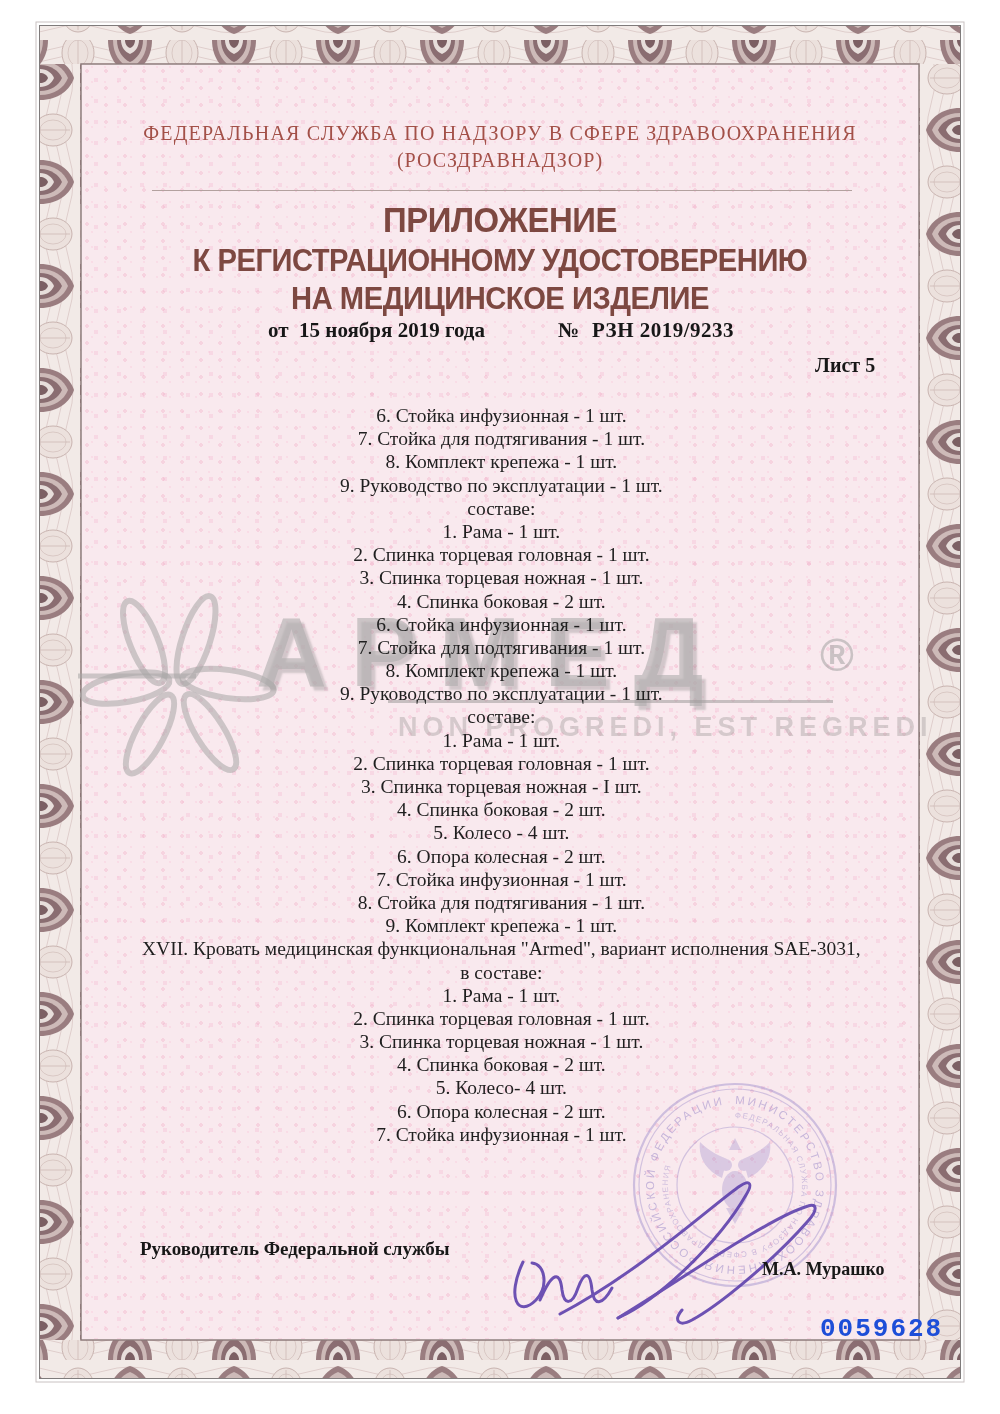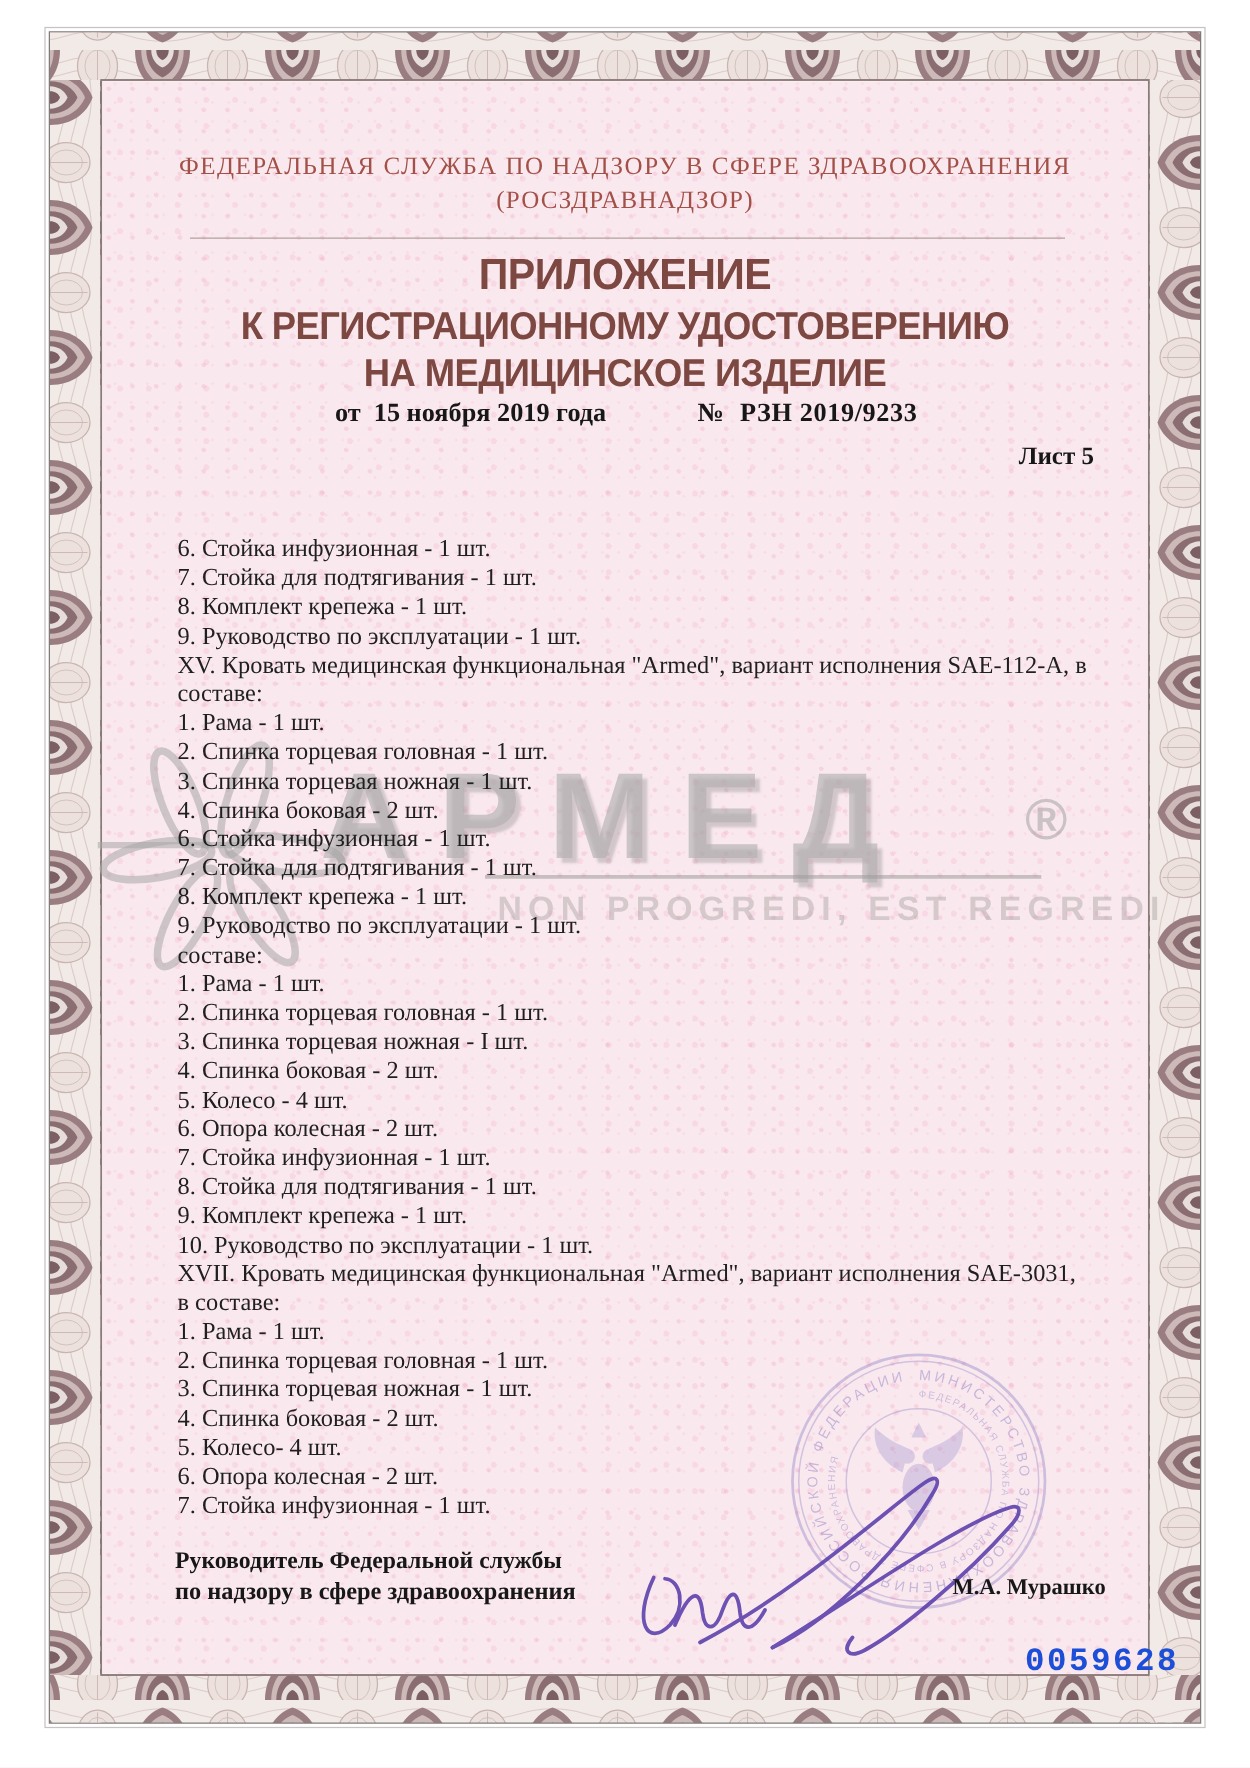--- a/index.html
+++ b/index.html
@@ -53,22 +53,22 @@
   .meta .date{position:absolute;left:268px;font-size:21px;white-space:pre;}
   .meta .numsign{position:absolute;left:558px;font-size:21px;}
   .meta .numval{position:absolute;left:592px;font-size:21px;letter-spacing:.5px;}
   .sheet{
     position:absolute;left:815px;top:354px;z-index:4;
     font-size:20px;font-weight:700;color:#171717;
   }
 
   
   .body-lines{
-    position:absolute;left:142px;top:428px;z-index:4;
-    font-size:19.5px;line-height:23.2px;color:#1f1f1f;
+    position:absolute;left:142px;top:404px;z-index:4;
+    font-size:19.5px;line-height:23.2px;color:#1f1f1f;text-align:center;
   }
   .body-lines .bline{white-space:nowrap;height:23.2px;}
 
   
   .wm-flower{position:absolute;left:78px;top:592px;z-index:3;}
   .wm-brand{
     position:absolute;left:256px;top:596px;z-index:3;
     font-family:"Liberation Sans", sans-serif;font-weight:700;
     font-size:98px;letter-spacing:24px;color:rgba(176,174,174,.62);
     text-shadow:4px 4px 2px rgba(120,118,118,.30);
@@ -188,41 +188,39 @@
   <div class="wm-brand">АРМЕД</div>
   <div class="wm-reg">®</div>
   <div class="wm-underline"></div>
   <div class="wm-slogan">NON PROGREDI, EST REGREDI</div>
 
   <div class="body-lines">
       <div class="bline">6. Стойка инфузионная - 1 шт.</div>
       <div class="bline">7. Стойка для подтягивания - 1 шт.</div>
       <div class="bline">8. Комплект крепежа - 1 шт.</div>
       <div class="bline">9. Руководство по эксплуатации - 1 шт.</div>
-      <div class="bline">XV. Кровать медицинская функциональная "Armed", вариант исполнения SAE-112-А, в</div>
       <div class="bline">составе:</div>
       <div class="bline">1. Рама - 1 шт.</div>
       <div class="bline">2. Спинка торцевая головная - 1 шт.</div>
       <div class="bline">3. Спинка торцевая ножная - 1 шт.</div>
       <div class="bline">4. Спинка боковая - 2 шт.</div>
       <div class="bline">6. Стойка инфузионная - 1 шт.</div>
       <div class="bline">7. Стойка для подтягивания - 1 шт.</div>
       <div class="bline">8. Комплект крепежа - 1 шт.</div>
       <div class="bline">9. Руководство по эксплуатации - 1 шт.</div>
       <div class="bline">составе:</div>
       <div class="bline">1. Рама - 1 шт.</div>
       <div class="bline">2. Спинка торцевая головная - 1 шт.</div>
       <div class="bline">3. Спинка торцевая ножная - I шт.</div>
       <div class="bline">4. Спинка боковая - 2 шт.</div>
       <div class="bline">5. Колесо - 4 шт.</div>
       <div class="bline">6. Опора колесная - 2 шт.</div>
       <div class="bline">7. Стойка инфузионная - 1 шт.</div>
       <div class="bline">8. Стойка для подтягивания - 1 шт.</div>
       <div class="bline">9. Комплект крепежа - 1 шт.</div>
-      <div class="bline">10. Руководство по эксплуатации - 1 шт.</div>
       <div class="bline">XVII. Кровать медицинская функциональная "Armed", вариант исполнения SAE-3031,</div>
       <div class="bline">в составе:</div>
       <div class="bline">1. Рама - 1 шт.</div>
       <div class="bline">2. Спинка торцевая головная - 1 шт.</div>
       <div class="bline">3. Спинка торцевая ножная - 1 шт.</div>
       <div class="bline">4. Спинка боковая - 2 шт.</div>
       <div class="bline">5. Колесо- 4 шт.</div>
       <div class="bline">6. Опора колесная - 2 шт.</div>
       <div class="bline">7. Стойка инфузионная - 1 шт.</div>
     </div>
@@ -255,17 +253,16 @@
   <svg class="sig-svg" width="360" height="245" viewBox="480 1090 360 245">
     <g fill="none" stroke="#5a3dab" stroke-width="3" stroke-linecap="round" opacity=".88">
       <path d="M523,1262 C506,1298 518,1318 536,1300 C549,1286 545,1264 532,1263"></path>
       <path d="M540,1300 C552,1272 560,1270 562,1290 C564,1305 572,1306 578,1288 C584,1272 590,1270 592,1290 C594,1306 602,1306 612,1288"></path>
       <path d="M560,1314 C640,1272 716,1202 740,1186 C750,1179 753,1184 746,1195 C720,1240 662,1298 618,1318"></path>
       <path d="M618,1318 C678,1282 768,1218 808,1206 C817,1203 818,1210 808,1221 C772,1262 718,1306 692,1320 C679,1327 673,1321 682,1310"></path>
     </g>
   </svg>
 
   <div class="f1">Руководитель Федеральной службы</div>
-  <div class="f2">по надзору в сфере здравоохранения</div>
   <div class="signer">М.А. Мурашко</div>
   <div class="serial">0059628</div>
 
 </div>
 
 </body></html>

